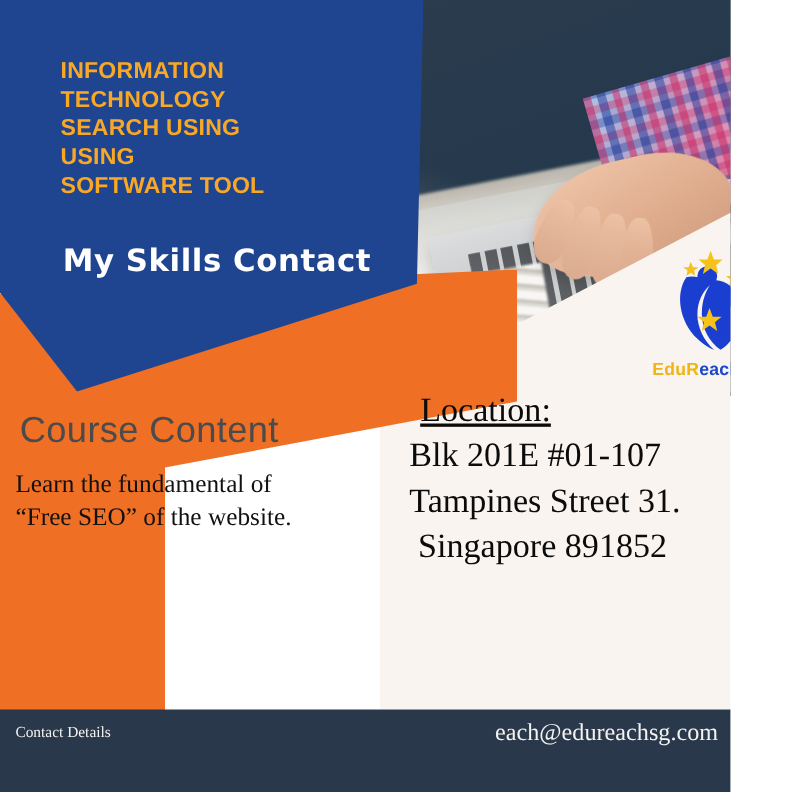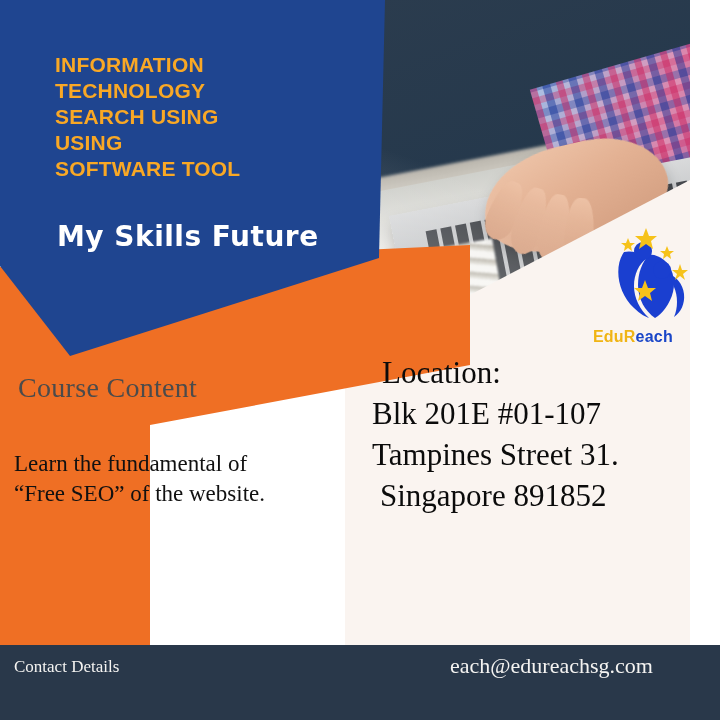--- a/index.html
+++ b/index.html
@@ -1,17 +1,17 @@
 <!DOCTYPE html>
 <html><head>
 <meta charset="utf-8">
 <style>
   html,body{margin:0;padding:0;background:#fff;}
   body{width:720px;height:720px;font-family:"Liberation Sans",sans-serif;}
-  #poster{position:relative;width:720px;height:720px;overflow:hidden;background:#ffffff;}
+  #poster{position:relative;width:664px;height:720px;overflow:hidden;background:#ffffff;}
 
   
   .photo{position:absolute;left:360px;top:0;width:360px;height:360px;overflow:hidden;
          background:#27384a;}
   .photo .wallfill{position:absolute;left:0;top:0;width:100%;height:100%;
         background:linear-gradient(160deg,#2b3c4e 0%,#24384c 55%,#1f3146 100%);}
   
   .photo .desk{position:absolute;left:-10%;top:56%;width:130%;height:60%;
         background:linear-gradient(180deg,#cfd0cb 0%,#e9e8e4 25%,#f2f1ee 70%,#e2e1dd 100%);
         transform:rotate(-11deg);transform-origin:left top;}
@@ -65,44 +65,44 @@
   
   .heading{position:absolute;left:55px;top:52px;width:300px;color:#f9a825;
       font-weight:bold;font-size:21px;line-height:26px;letter-spacing:.2px;}
   .heading div{white-space:nowrap;}
   .tagline{position:absolute;left:57px;top:220px;color:#ffffff;
       font-family:"DejaVu Sans",sans-serif;font-weight:bold;font-size:28px;
       letter-spacing:.5px;}
 
   
   .course-title{position:absolute;left:18px;top:372px;color:#4b4b4b;
-      font-family:Liberation Serif, serif;font-size:28px;letter-spacing:.3px;}
+      font-family:Liberation Sans, sans-serif;font-size:33px;letter-spacing:.3px;}
   .course-body{position:absolute;left:14px;top:425px;width:330px;color:#111111;
-      font-family:"Liberation Serif",serif;font-size:23px;line-height:30px;margin-top:24px;}
+      font-family:"Liberation Serif",serif;font-size:23px;line-height:30px;}
   .course-body div{white-space:nowrap;}
 
   
   .location{position:absolute;left:372px;top:352px;width:330px;color:#0b0b0b;
       font-family:"Liberation Serif",serif;font-size:31px;line-height:41px;}
   .location div{white-space:nowrap;}
-  .loc-1{padding-left:10px;}
+  .loc-1{padding-left:10px;text-decoration:underline;}
   .loc-4{padding-left:8px;}
 
   
   .logo{position:absolute;left:600px;top:222px;width:92px;height:100px;}
   .logo svg{display:block;}
   .logo-word{position:absolute;left:593px;top:328px;font-size:16px;
       font-family:"Liberation Sans",sans-serif;letter-spacing:.2px;font-weight:bold;}
   .logo-word .gold{color:#f0b414;}
   .logo-word .blue{color:#1a46c8;}
 
   
   .footer{position:absolute;left:0;top:645px;width:720px;height:75px;background:#29384a;}
   .foot-col{position:absolute;color:#f4f3f1;font-family:"Liberation Serif",serif;}
-  .foot-left{left:14px;top:652px;font-size:17px;line-height:30px;}
+  .foot-left{left:14px;top:652px;font-size:14px;line-height:30px;}
   .foot-right{left:450px;top:650px;font-size:22px;line-height:31px;}
   .foot-col div{white-space:nowrap;}
 </style>
 </head>
 <body>
 
 <div id="poster">
 
   <div class="photo">
     <div class="wallfill"></div>
@@ -129,21 +129,21 @@
 
   <div class="shape blue-panel"></div>
 
   <div class="heading">
     <div>INFORMATION</div>
     <div>TECHNOLOGY</div>
     <div>SEARCH USING</div>
     <div>USING</div>
     <div>SOFTWARE TOOL</div>
   </div>
-  <div class="tagline">My Skills Future</div>
+  <div class="tagline">My Skills Contact</div>
 
   <div class="course-title">Course Content</div>
   <div class="course-body">
     <div>Learn the fundamental of</div>
     <div>“Free SEO” of the website.</div>
   </div>
 
   <div class="location">
     <div class="loc-1">Location:</div>
     <div>Blk 201E #01-107</div>

